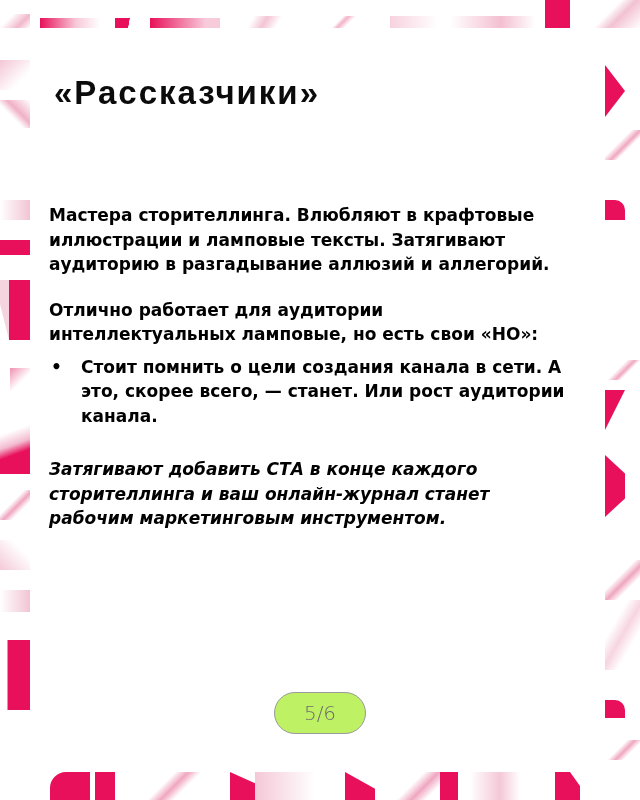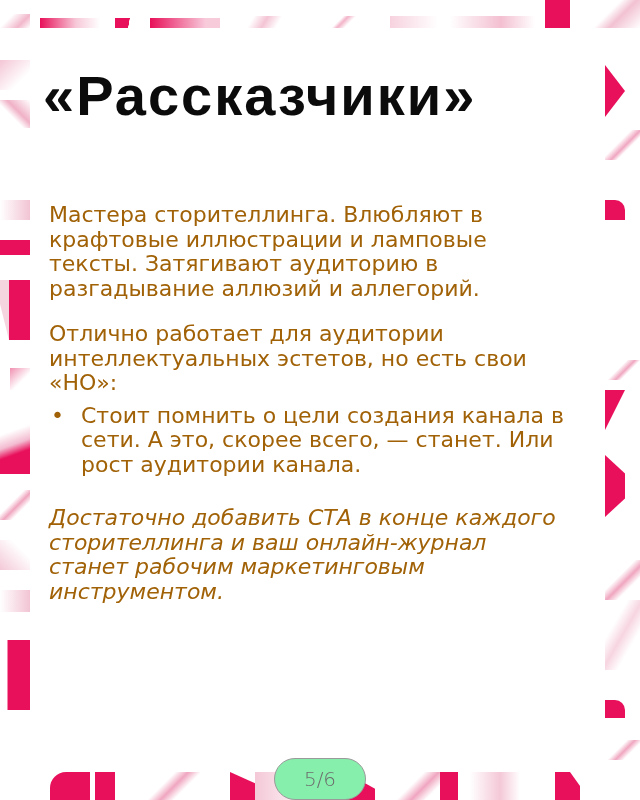--- a/index.html
+++ b/index.html
@@ -8,40 +8,40 @@
       background: #ffffff;
       font-family: "DejaVu Sans", "Liberation Sans", sans-serif;
     }
     .frame { position: absolute; inset: 0; }
     .tile { position: absolute; }
     .card {
       position: absolute; left: 30px; top: 28px; width: 575px; height: 744px;
       background: #ffffff;
     }
     .title {
-      position: absolute; left: 42px; top: 62px; margin: 1px;
+      position: absolute; left: 42px; top: 62px; margin: 12px;
       font-family: "Liberation Sans", sans-serif; font-weight: 700;
-      font-size: 56px; letter-spacing: 2px; color: #0b0b0b; white-space: nowrap;
+      font-size: 33px; letter-spacing: 2px; color: #0b0b0b; white-space: nowrap;
     }
     .body {
       position: absolute; left: 49px; top: 203px; width: 520px;
-      font-size: 22px; line-height: 24.5px; color: #a16207; font-weight: 400;
+      font-size: 17px; line-height: 24.5px; color: #000000; font-weight: 700;
     }
     .body p { margin: 0; }
     .p1 { margin-bottom: 21px !important; }
     .p2 { margin-bottom: 8px !important; }
     .bullet { display: flex; margin-bottom: 29px; }
     .bullet-dot { width: 30px; flex: 0 0 30px; padding-left: 2px; }
     .italic { font-style: italic; }
     .italic1 { margin-bottom: 10px !important; }
     .counter {
-      position: absolute; left: 274px; top: 758px; width: 92px; height: 42px;
+      position: absolute; left: 274px; top: 692px; width: 92px; height: 42px;
       border: 1px solid #9a9a9a; border-radius: 21px; box-sizing: border-box;
       display: flex; align-items: center; justify-content: center;
-      font-size: 20px; color: #6c6c6c; font-weight: 300; background: #86efac; text-align: right;
+      font-size: 20px; color: #6c6c6c; font-weight: 300; background: #bef264; text-align: right;
     }
   </style>
 </head>
 <body>
 
 <div class="frame">
 
   <div class="tile" style="left:0;top:14px;width:30px;height:14px;background:linear-gradient(135deg,#fff 30%,#f2b8cb 70%,#fff);"></div>
   <div class="tile" style="left:40px;top:18px;width:60px;height:10px;background:linear-gradient(90deg,#e8105a 0,#f7c9d8 60%,#fff);"></div>
   <div class="tile" style="left:115px;top:18px;width:40px;height:10px;background:linear-gradient(100deg,#e8105a 0 35%,#fff 36%);"></div>
@@ -87,21 +87,21 @@
   <div class="tile" style="left:470px;top:772px;width:50px;height:28px;background:linear-gradient(90deg,#fff,#f4c8d7 60%,#fff);"></div>
   <div class="tile" style="left:555px;top:772px;width:25px;height:28px;background:#e8105a;clip-path:polygon(0 0,60% 0,100% 50%,100% 100%,0 100%);"></div>
 </div>
 
 <div class="card"></div>
 
 <h1 class="title">«Рассказчики»</h1>
 
 <div class="body">
   <p class="p1">Мастера сторителлинга. Влюбляют в крафтовые иллюстрации и ламповые тексты. Затягивают аудиторию в разгадывание аллюзий и аллегорий.</p>
-  <p class="p2">Отлично работает для аудитории интеллектуальных эстетов, но есть свои «НО»:</p>
+  <p class="p2">Отлично работает для аудитории интеллектуальных ламповые, но есть свои «НО»:</p>
   <div class="bullet">
     <span class="bullet-dot">•</span>
     <span>Стоит помнить о цели создания канала в сети. А это, скорее всего, — станет. Или рост аудитории канала.</span>
   </div>
-  <p class="italic">Достаточно добавить СТА в конце каждого сторителлинга и ваш онлайн-журнал станет рабочим маркетинговым инструментом.</p>
+  <p class="italic">Затягивают добавить СТА в конце каждого сторителлинга и ваш онлайн-журнал станет рабочим маркетинговым инструментом.</p>
 </div>
 
 <div class="counter">5/6</div>
 
 </body></html>

